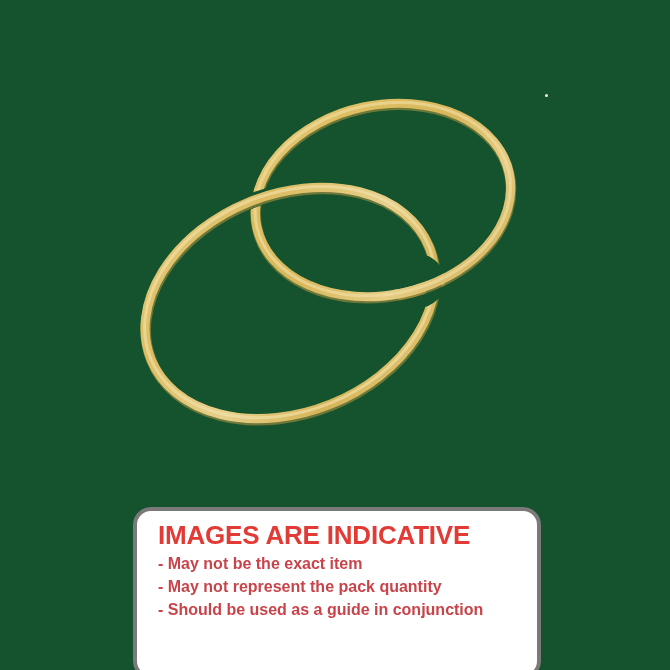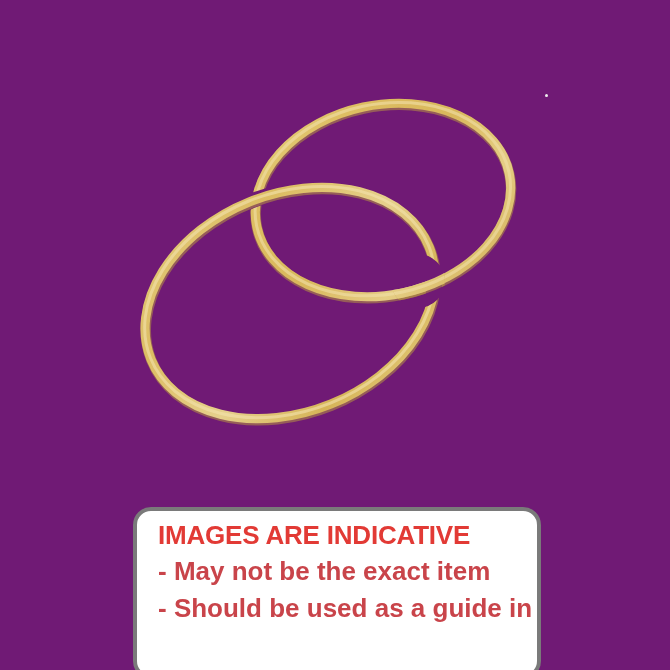--- a/index.html
+++ b/index.html
@@ -8,21 +8,21 @@
     padding: 0;
     background: #ffffff;
   }
   body {
     font-family: "Liberation Sans", sans-serif;
   }
   #stage {
     position: relative;
     width: 670px;
     height: 670px;
-    background: #701a75;
+    background: #14532d;
     overflow: hidden;
   }
   #product-photo {
     position: absolute;
     left: 0;
     top: 0;
     width: 670px;
     height: 480px;
   }
   #product-photo svg {
@@ -49,21 +49,21 @@
     color: #e23a35;
     font-size: 26px;
     font-weight: bold;
     letter-spacing: -0.2px;
     line-height: 1.08;
     margin: 2px 0 4px 7px;
     white-space: nowrap;
   }
   .notice-line {
     color: #c9444a;
-    font-size: 26px;
+    font-size: 16px;
     font-weight: bold;
     line-height: 1.43;
     white-space: nowrap;
     margin-left: 7px;
   }
   .notice-line.continued {
     margin-left: 14px;
   }
   .notice-line.continued::before {
     content: "";
@@ -171,16 +171,17 @@
         </g>
       </g>
     </svg>
   </div>
 
   <div id="speck"></div>
 
   <div id="indicative-notice">
     <div id="notice-heading">IMAGES ARE INDICATIVE</div>
     <div class="notice-line">- May not be the exact item</div>
+    <div class="notice-line">- May not represent the pack quantity</div>
     <div class="notice-line">- Should be used as a guide in conjunction</div>
   </div>
 
 </div>
 
 </body></html>

